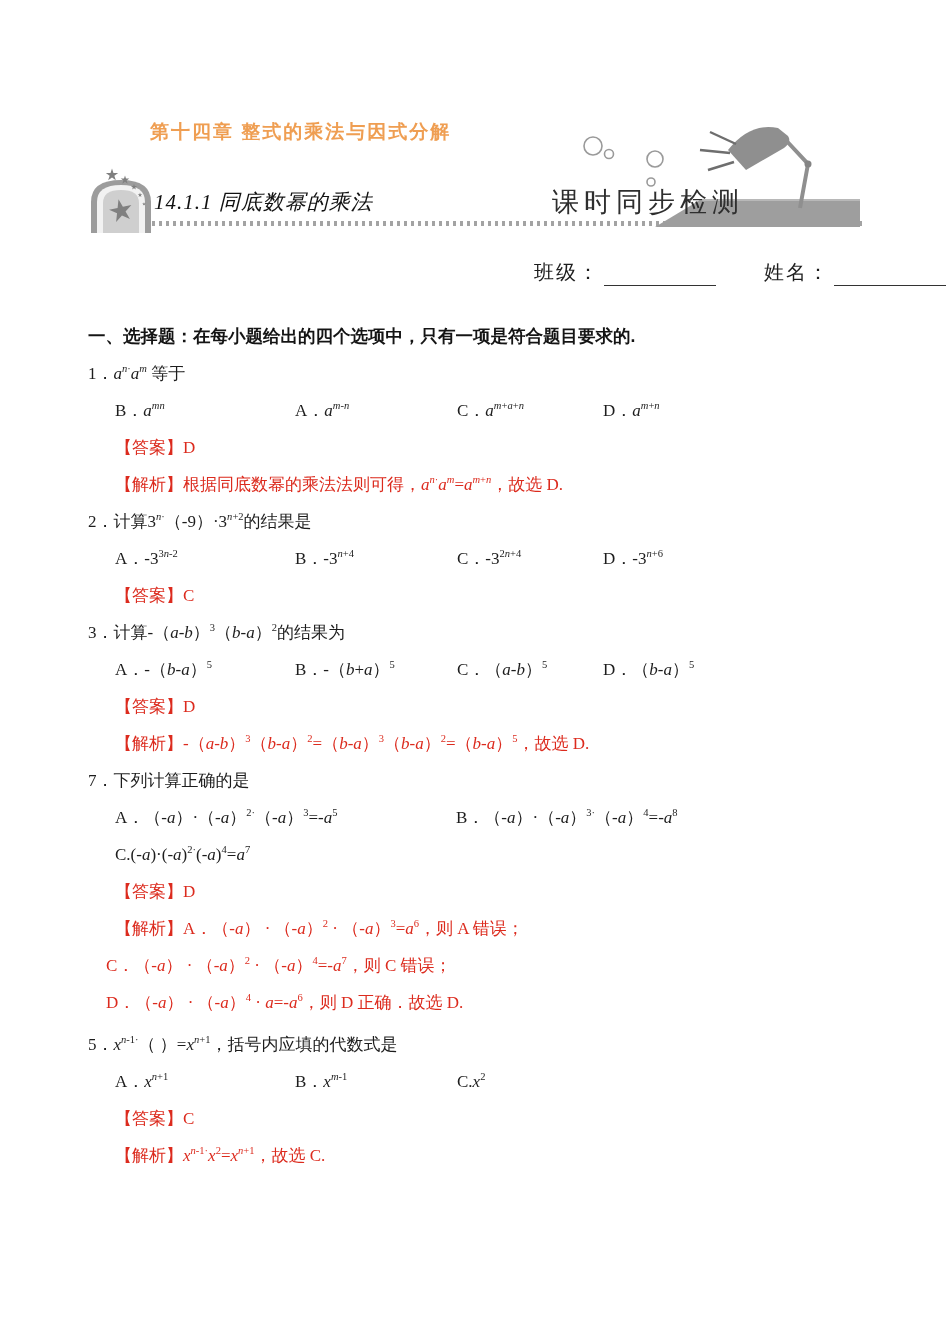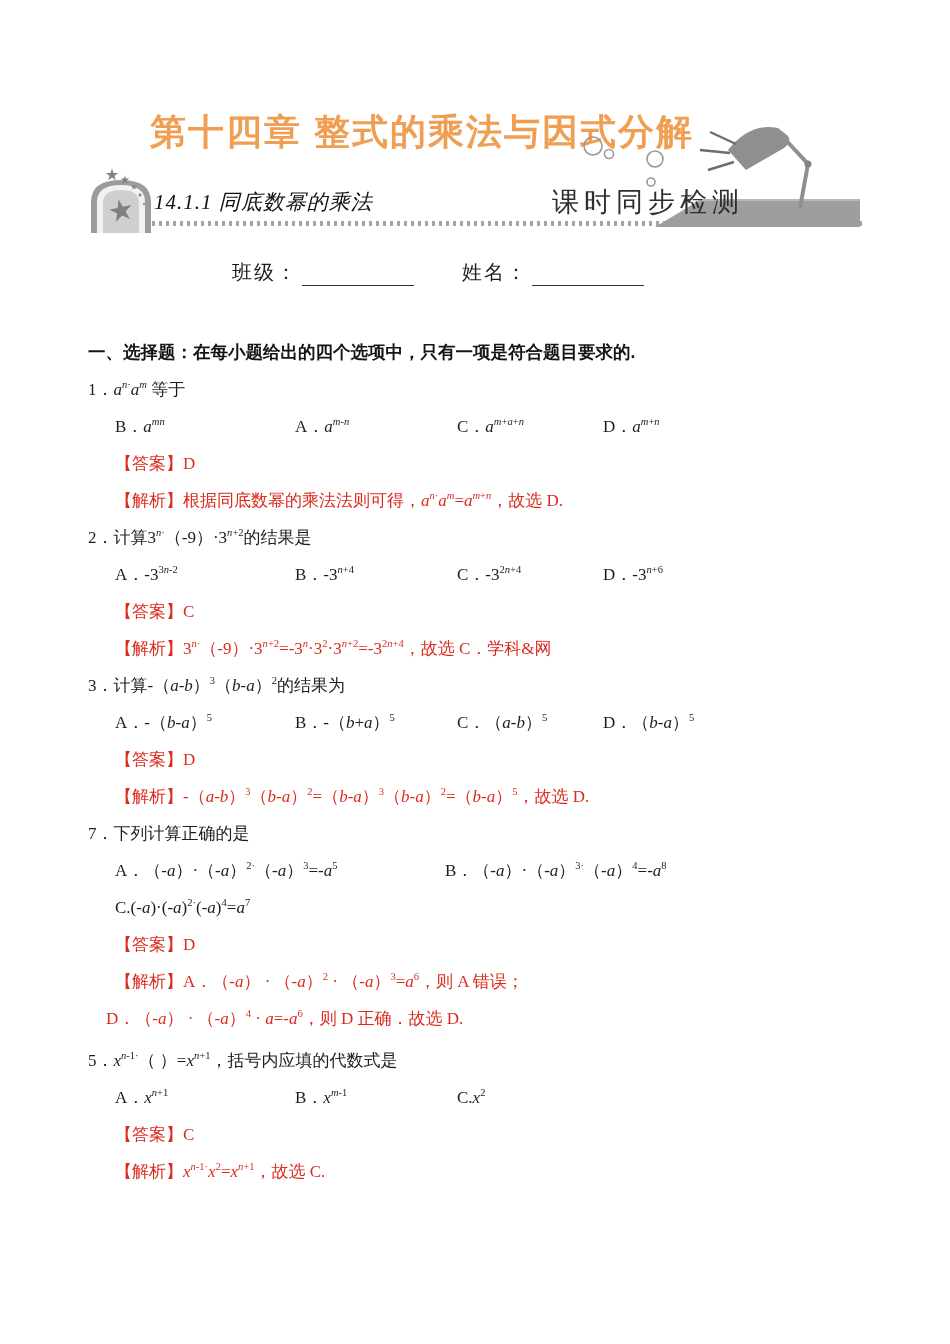--- a/index.html
+++ b/index.html
@@ -4,48 +4,48 @@
 <style>
   html,body{margin:0;padding:0;}
   body{
     width:950px;height:1344px;background:#ffffff;overflow:hidden;
     font-family:"Liberation Serif","DejaVu Serif",serif;color:#1d1d1d;
   }
   sup{font-size:0.62em;vertical-align:super;line-height:0;}
   i{font-style:italic;}
   .chapter{
     font-family:"Liberation Sans","DejaVu Sans",sans-serif;
-    font-weight:700;font-size:36px;color:#ef9e52;letter-spacing:2px;
+    font-weight:700;font-size:19px;color:#ef9e52;letter-spacing:2px;
     margin:112px 0 0 150px;line-height:40px;
   }
   .banner{position:relative;height:76px;width:786px;margin:10px 0 0 88px;}
   .badge{position:absolute;left:0;top:6px;}
   .sec-title{position:absolute;left:66px;top:26px;font-size:21px;letter-spacing:1px;color:#111;font-style:italic;}
   .dotline{
     position:absolute;left:64px;top:59px;width:712px;height:5px;
     background:repeating-linear-gradient(90deg,#a3a3a3 0 3px,transparent 3px 7px);
   }
   .rightart{position:absolute;left:472px;top:-42px;}
   .banner-label{
     position:absolute;left:464px;top:22px;font-size:27px;letter-spacing:5px;
     color:#2e2e2e;font-weight:500;white-space:nowrap;
   }
-  .meta{margin:20px 0 0 232px;font-size:20px;letter-spacing:2px;line-height:28px;}
+  .meta{margin:20px 0 0 232px;font-size:20px;letter-spacing:2px;line-height:28px;text-align:right;}
   .blank{display:inline-block;width:112px;height:20px;border-bottom:1.6px solid #333;margin:0 4px;vertical-align:bottom;}
   .blank.gap{margin-right:48px;}
   .intro{
     font-family:"Liberation Sans","DejaVu Sans",sans-serif;font-weight:700;
-    font-size:17.5px;margin:48px 0 0 88px;line-height:37px;color:#141414;
+    font-size:17.5px;margin:32px 0 0 88px;line-height:37px;color:#141414;
   }
   .qwrap{margin-left:88px;font-size:17px;}
   .line{line-height:37px;min-height:37px;white-space:nowrap;}
   .ind{padding-left:27px;}
   .cont{padding-left:18px;}
   .o4{display:grid;grid-template-columns:180px 162px 146px auto;padding-left:27px;}
-  .o2a{display:grid;grid-template-columns:330px auto;padding-left:27px;}
+  .o2a{display:grid;grid-template-columns:330px auto;padding-left:27px;gap:11px;}
   .o2b{display:grid;grid-template-columns:308px auto;padding-left:27px;}
   .ans,.ana{color:#dc2b1e;}
 </style>
 </head>
 <body>
 
 <div>
 
   <h1 class="chapter">第十四章 整式的乘法与因式分解</h1>
 
@@ -112,21 +112,20 @@
 
     <div>
       <div class="line">2．计算3<sup><i>n</i>·</sup>（-9）·3<sup><i>n</i>+2</sup>的结果是</div>
       <div class="line o4">
         <span>A．-3<sup>3<i>n</i>-2</sup></span>
         <span>B．-3<sup><i>n</i>+4</sup></span>
         <span>C．-3<sup>2<i>n</i>+4</sup></span>
         <span>D．-3<sup><i>n</i>+6</sup></span>
       </div>
       <div class="line ind ans">【答案】C</div>
-      <div class="line ind ana">【解析】3<sup><i>n</i>·</sup>（-9）·3<sup><i>n</i>+2</sup>=-3<sup><i>n</i></sup>·3<sup>2</sup>·3<sup><i>n</i>+2</sup>=-3<sup>2<i>n</i>+4</sup>，故选 C．学科&amp;网</div>
     </div>
 
     <div>
       <div class="line">3．计算-（<i>a</i>-<i>b</i>）<sup>3</sup>（<i>b</i>-<i>a</i>）<sup>2</sup>的结果为</div>
       <div class="line o4">
         <span>A．-（<i>b</i>-<i>a</i>）<sup>5</sup></span>
         <span>B．-（<i>b</i>+<i>a</i>）<sup>5</sup></span>
         <span>C．（<i>a</i>-<i>b</i>）<sup>5</sup></span>
         <span>D．（<i>b</i>-<i>a</i>）<sup>5</sup></span>
       </div>
@@ -138,20 +137,21 @@
       <div class="line">7．下列计算正确的是</div>
       <div class="line o2a">
         <span>A．（-<i>a</i>）·（-<i>a</i>）<sup>2·</sup>（-<i>a</i>）<sup>3</sup>=-<i>a</i><sup>5</sup></span>
         <span>B．（-<i>a</i>）·（-<i>a</i>）<sup>3·</sup>（-<i>a</i>）<sup>4</sup>=-<i>a</i><sup>8</sup></span>
       </div>
       <div class="line o2b">
         <span>C.(-<i>a</i>)·(-<i>a</i>)<sup>2·</sup>(-<i>a</i>)<sup>4</sup>=<i>a</i><sup>7</sup></span>
       </div>
       <div class="line ind ans">【答案】D</div>
       <div class="line ind ana">【解析】A．（-<i>a</i>） · （-<i>a</i>）<sup>2</sup> · （-<i>a</i>）<sup>3</sup>=<i>a</i><sup>6</sup>，则 A 错误；</div>
+      <div class="line cont ana">C．（-<i>a</i>） · （-<i>a</i>）<sup>2</sup> · （-<i>a</i>）<sup>4</sup>=-<i>a</i><sup>7</sup>，则 C 错误；</div>
       <div class="line cont ana">D．（-<i>a</i>） · （-<i>a</i>）<sup>4</sup> · <i>a</i>=-<i>a</i><sup>6</sup>，则 D 正确．故选 D.</div>
     </div>
 
     <div style="margin-top:5px;">
       <div class="line">5．<i>x</i><sup><i>n</i>-1·</sup>（ ）=<i>x</i><sup><i>n</i>+1</sup>，括号内应填的代数式是</div>
       <div class="line o4">
         <span>A．<i>x</i><sup><i>n</i>+1</sup></span>
         <span>B．<i>x</i><sup><i>m</i>-1</sup></span>
         <span>C.<i>x</i><sup>2</sup></span>
       </div>

